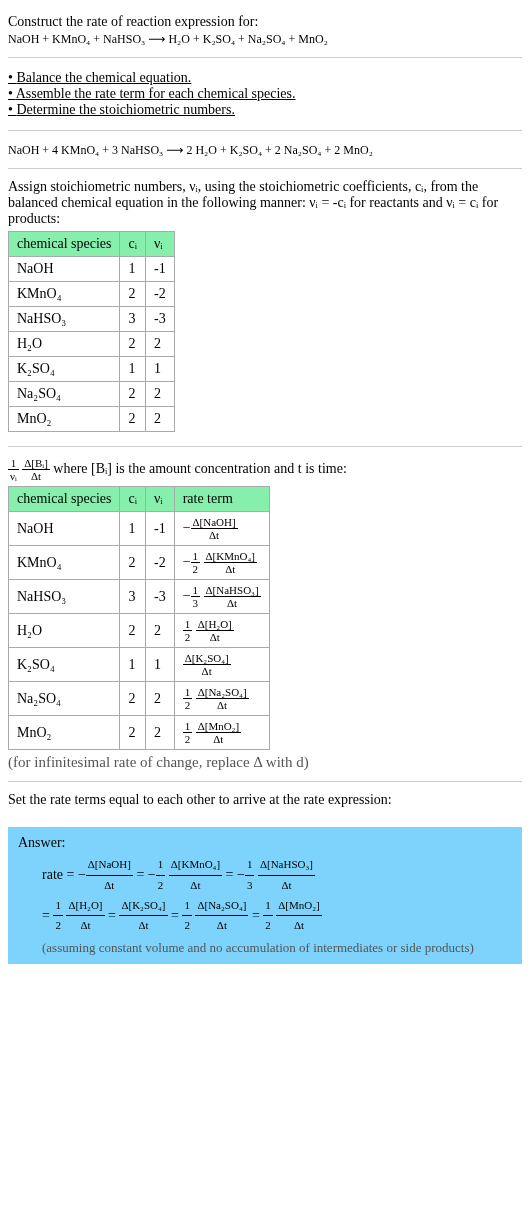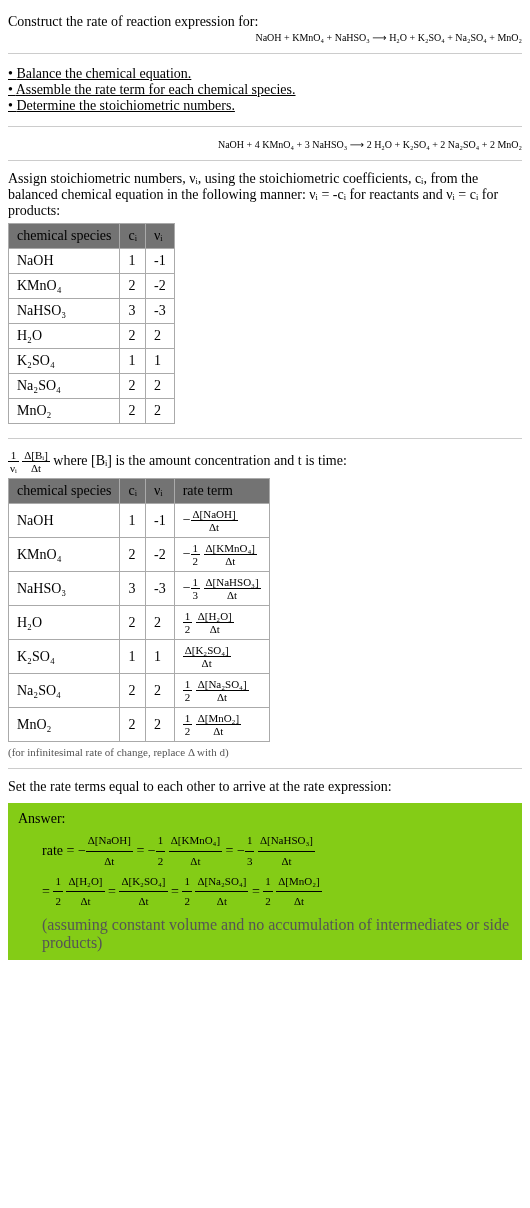--- a/index.html
+++ b/index.html
@@ -14,23 +14,22 @@
   }
   .section {
     padding: 6px 0;
   }
   hr {
     border: none;
     border-top: 1px solid #ccc;
     margin: 4px 0;
   }
   .eqn {
-    font-size: 10px;
+    font-size: 12px;
     margin-top: 2px;
-    text-align: right;
   }
   ul.plan {
     list-style: none;
     padding: 0;
     margin: 2px 0;
     text-decoration: underline;
   }
   ul.plan li::before {
     content: "• ";
   }
@@ -38,41 +37,41 @@
     border-collapse: collapse;
     margin: 4px 0;
   }
   th, td {
     border: 1px solid #aaa;
     padding: 4px 8px;
     text-align: left;
     font-weight: normal;
   }
   th {
-    background: #737373;
+    background: #86efac;
   }
   .note {
-    font-size: 11px;
+    font-size: 15px;
     color: #555;
     margin-top: 2px;
   }
   .answer-box {
-    background: #84cc16;
+    background: #7dd3fc;
     padding: 8px 10px;
-    margin-top: 8px;
+    margin-top: 19px;
   }
   .answer-box .label {
     margin-bottom: 4px;
   }
   .answer-box .rate {
     padding-left: 24px;
     line-height: 1.8;
   }
   .answer-box .assume {
-    font-size: 16px;
+    font-size: 13px;
     color: #555;
     padding-left: 24px;
     margin-top: 4px;
     font-family: Liberation Serif, serif;
   }
   .frac {
     display: inline-block;
     text-align: center;
     vertical-align: middle;
     font-size: 11px;

